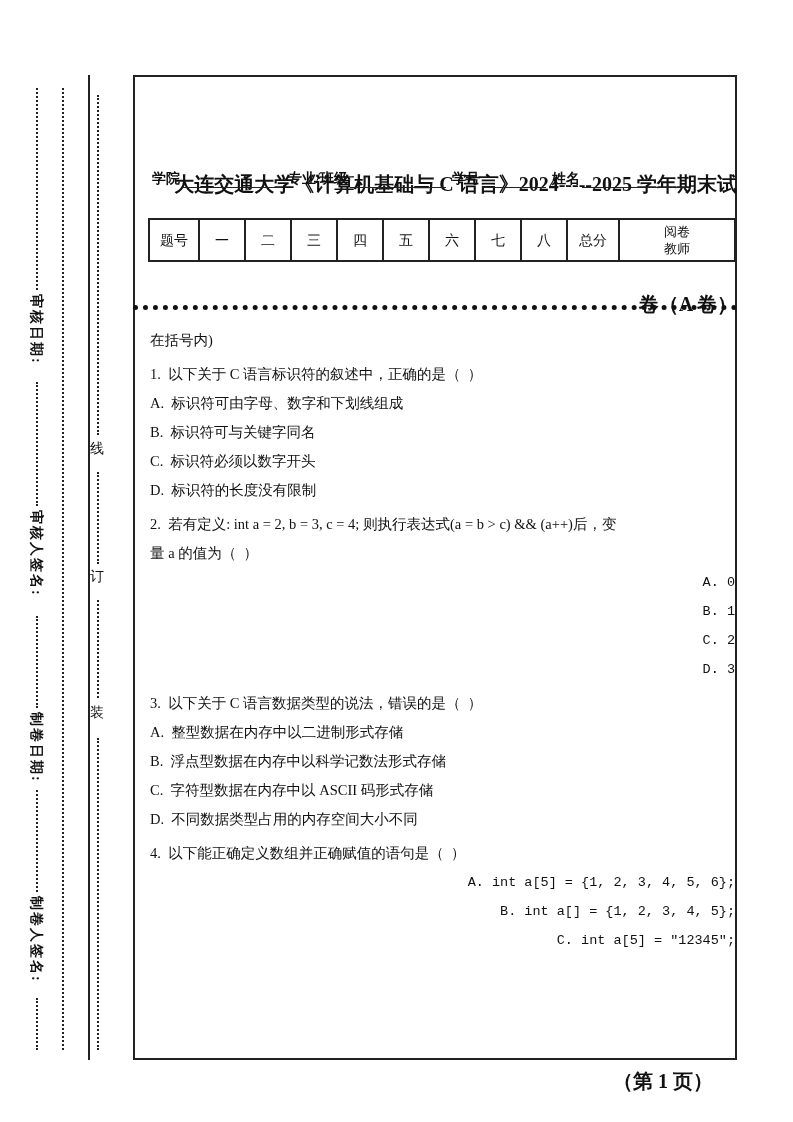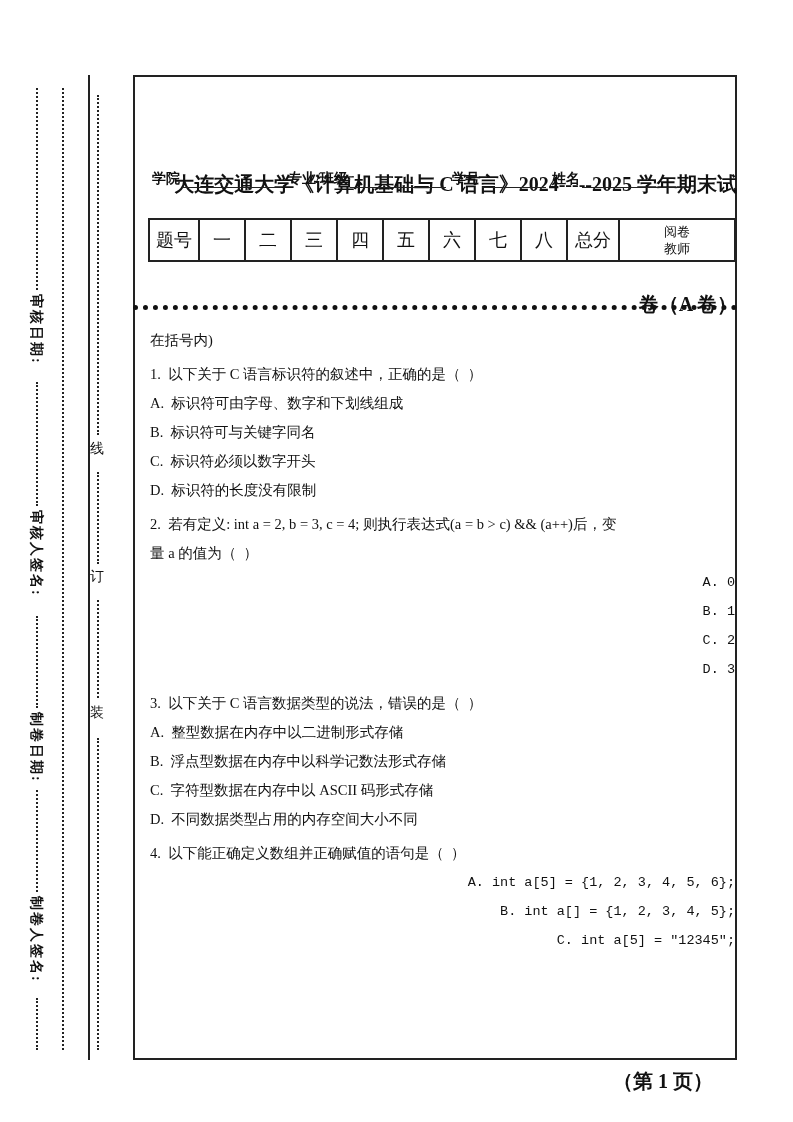--- a/index.html
+++ b/index.html
@@ -62,21 +62,21 @@
   }
   .score-table {
     position: absolute;
     left: 148px; top: 218px;
     border-collapse: collapse;
     table-layout: fixed;
   }
   .score-table td {
     border: 2px solid #222;
     text-align: center;
-    font-size: 18px;
+    font-size: 14px;
     padding: 0 1px;
     white-space: pre-line;
     line-height: 17px;
     overflow: hidden;
   }
   .score-table tr:first-child td { height: 44px; }
   .score-table tr:last-child td { height: 42px; }
   .sep-dotted {
     position: absolute;
     left: 133px; top: 305px; width: 604px;

